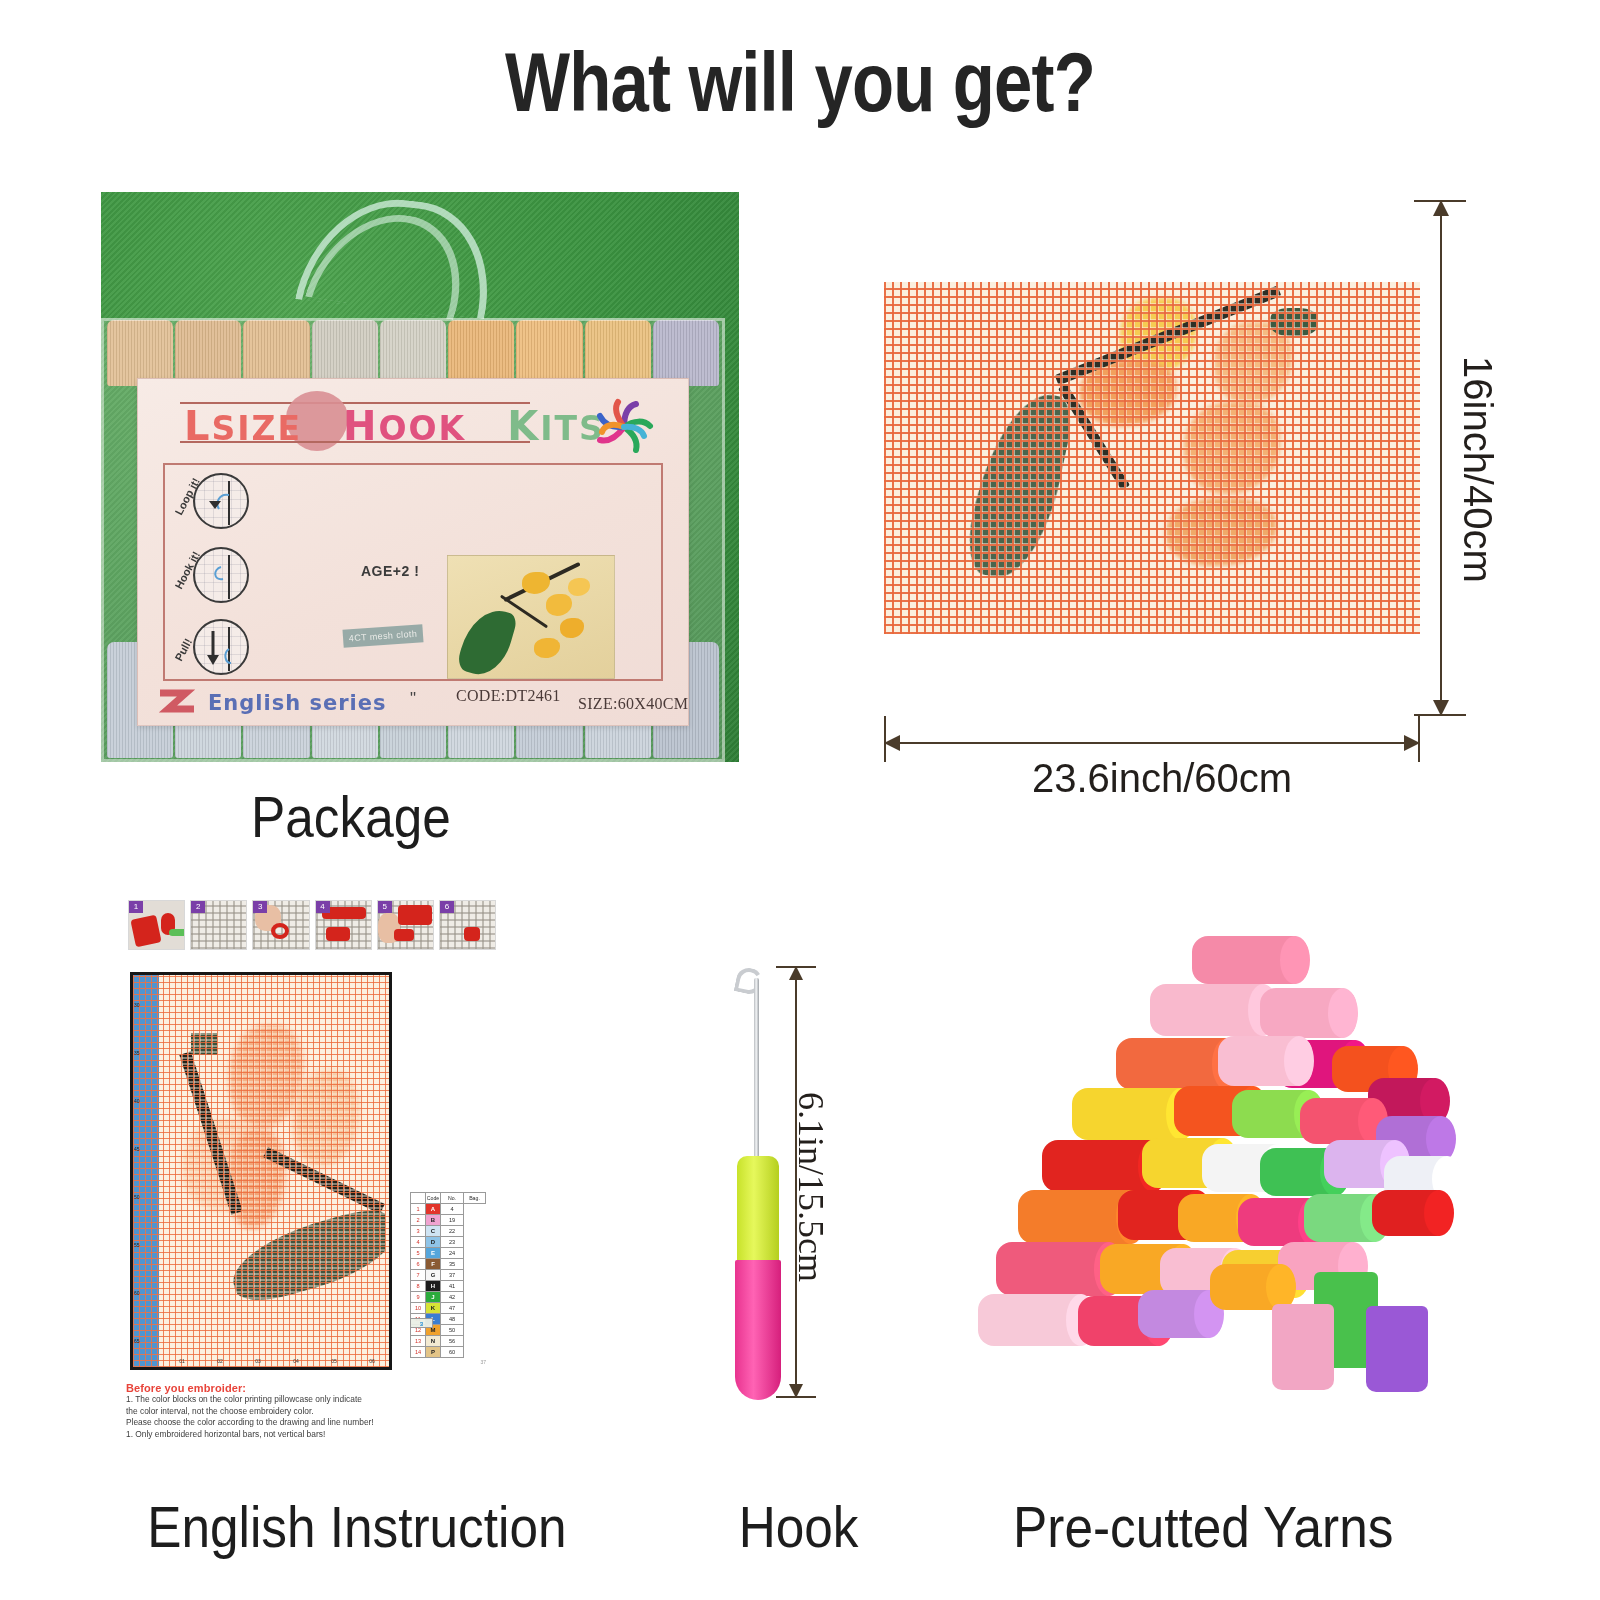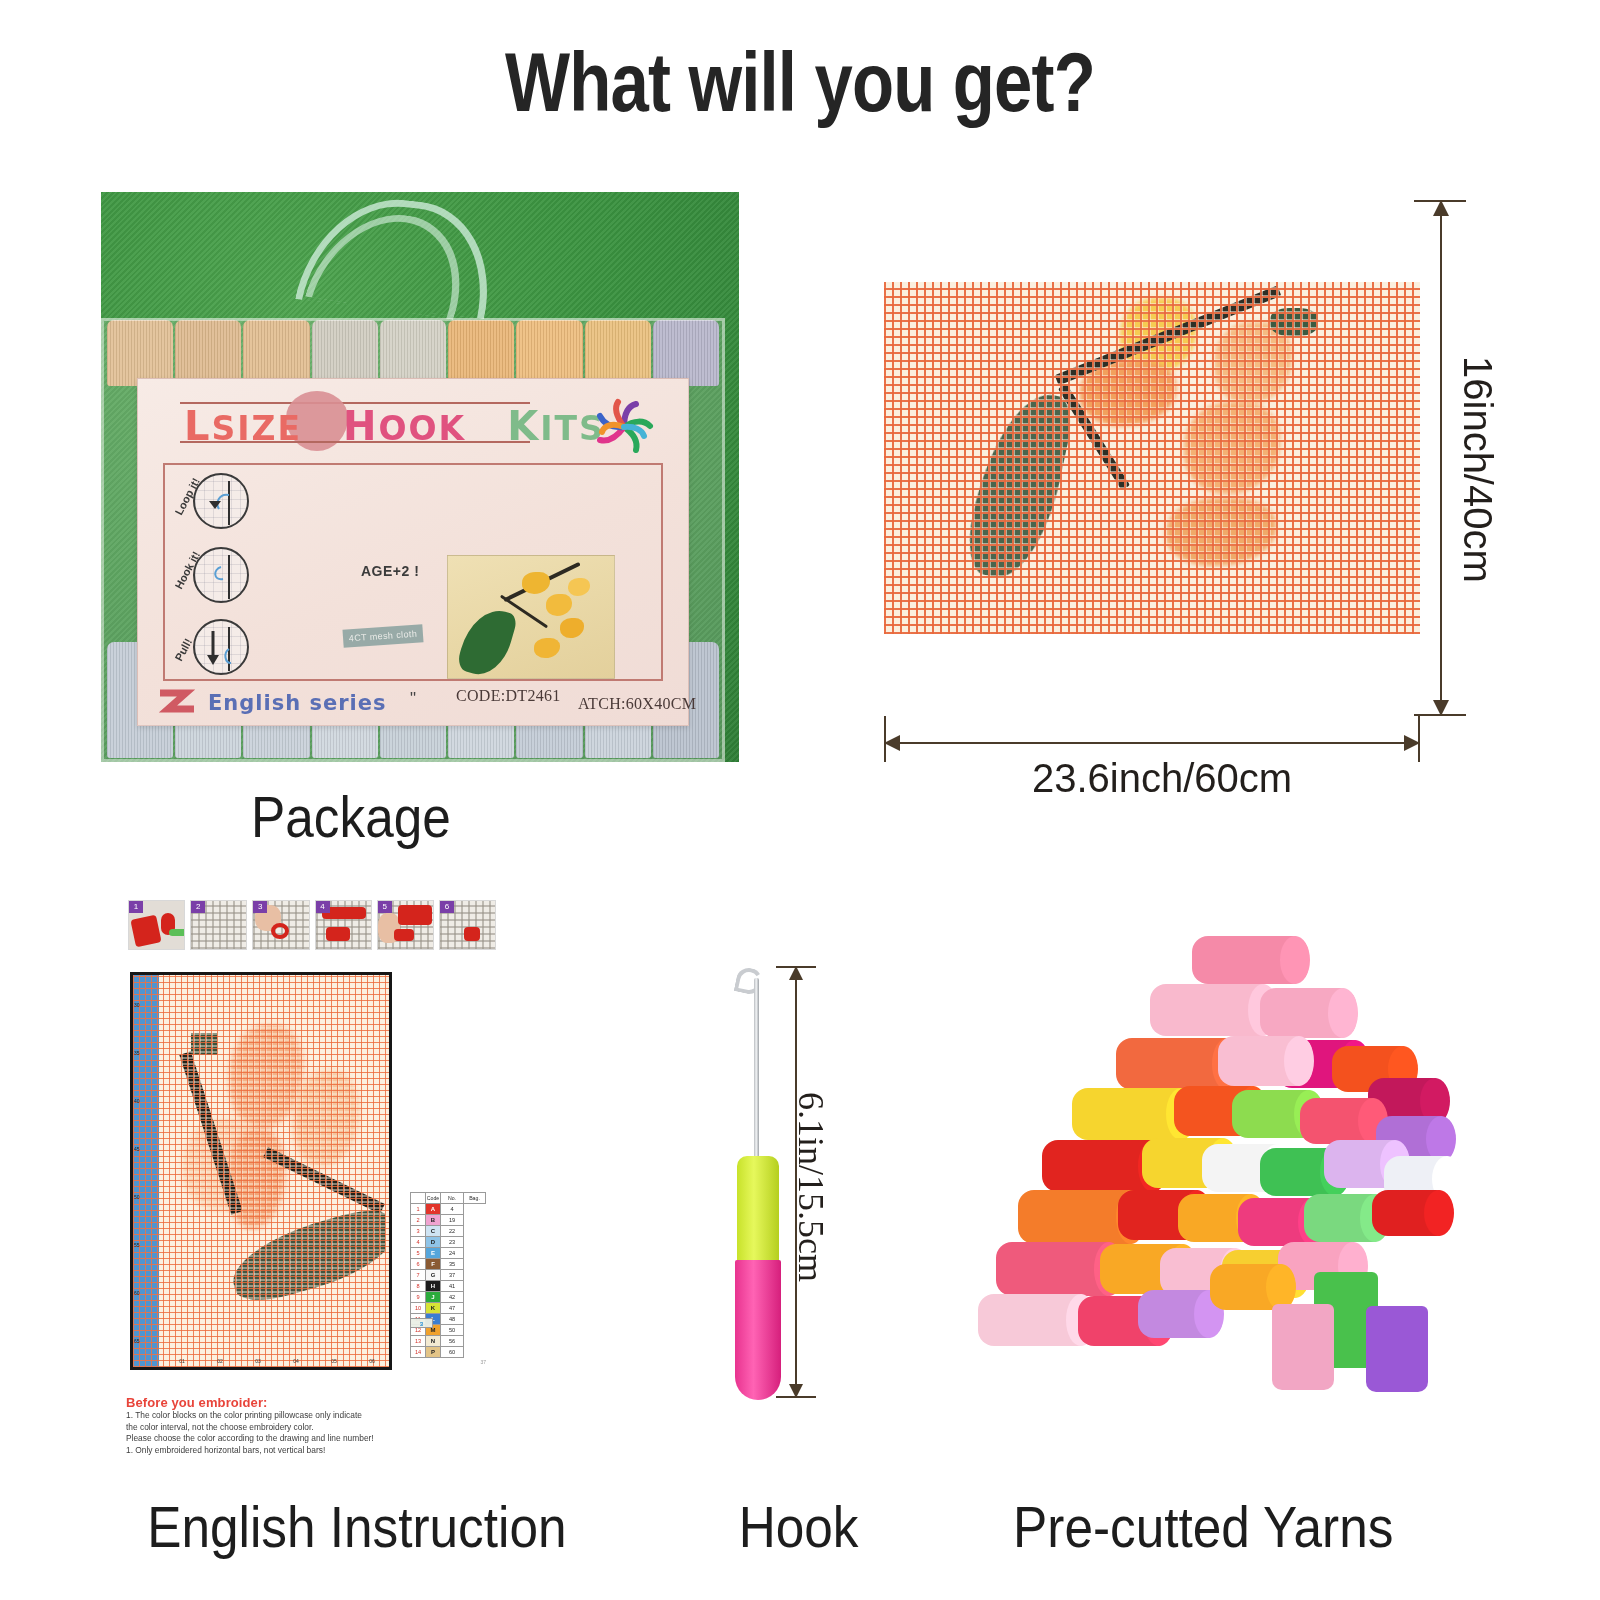--- a/index.html
+++ b/index.html
@@ -240,21 +240,21 @@
   .legend th { color: #2b2b2b; font-weight: normal; font-size: 5.2px; }
   .legend td.idx { color: #d2322a; width: 15px; }
   .legend td.swatch { width: 15px; padding: 0; }
   .legend td.swatch span { display: block; width: 100%; height: 100%; font-size: 6px;
     line-height: 10px; font-weight: bold; }
   .legend td.no { color: #2b2b2b; width: 23px; }
   .legend td.bag { color: #4aa0d8; width: 23px; }
   .legend .foot { font-size: 5px; color: #999; text-align: right; margin-top: 1px; }
 
   .beforebox { position: absolute; left: 2px; top: 482px; width: 300px; }
-  .before-title { font-size: 13px; color: #e8443a; font-weight: bold; letter-spacing: .1px; margin-top: 13px; }
+  .before-title { font-size: 11px; color: #e8443a; font-weight: bold; letter-spacing: .1px; }
   .before-line { font-size: 8.4px; color: #3d3d3d; line-height: 11.5px; }
 
   
   .hook-wrap { position: absolute; left: 700px; top: 960px; width: 120px; height: 440px; }
   .hook-shaft { position: absolute; left: 54px; top: 18px; width: 5px; height: 212px;
     background: linear-gradient(90deg,#b9bcc0,#f2f4f6 45%,#9ea2a7); border-radius: 2px; }
   .hook-latch { position: absolute; left: 36px; top: 8px; width: 26px; height: 26px;
     border: 4px solid #c9ccd0; border-radius: 50% 50% 50% 0; border-right-color: transparent;
     transform: rotate(12deg); }
   .hook-top { position: absolute; left: 37px; top: 196px; width: 42px; height: 108px;
@@ -378,21 +378,21 @@
       </div>
     </div>
 
     <div class="lbl-foot">
       <svg class="zz" viewBox="0 0 42 34">
         <path d="M4 6 L30 6 L12 22 L38 22" stroke="#d05a63" stroke-width="7" fill="none" stroke-linejoin="miter"></path>
       </svg>
       <div class="hm">English series</div>
       <div class="quot">"</div>
       <div class="code">CODE:DT2461</div>
-      <div class="size">ATCH:60X40CM</div>
+      <div class="size">SIZE:60X40CM</div>
     </div>
   </div>
 </div>
 
 <div class="caption" style="left:240px; top:784px;">Package</div>
 
 <div class="canvas-wrap">
   <div class="mesh">
     <div class="mo m-fl" style="left:236px; top:16px;  width:76px; height:76px; background:#f6cb52;"></div>
     <div class="mo m-fl" style="left:196px; top:78px;  width:96px; height:66px; background:#f2a05c;"></div>

